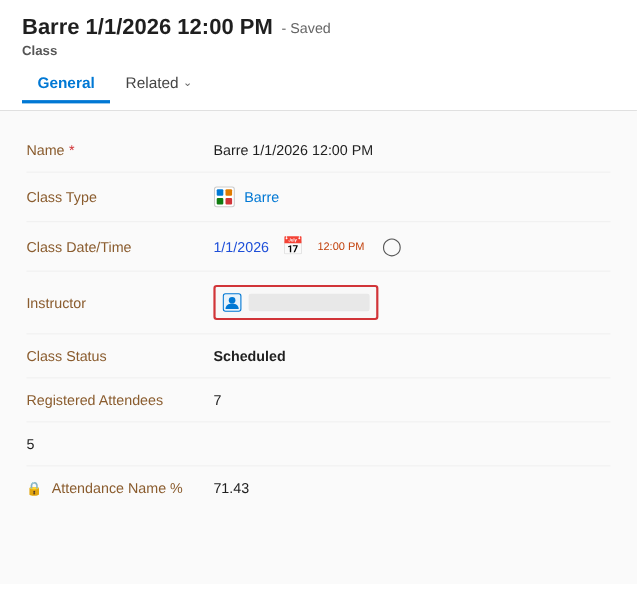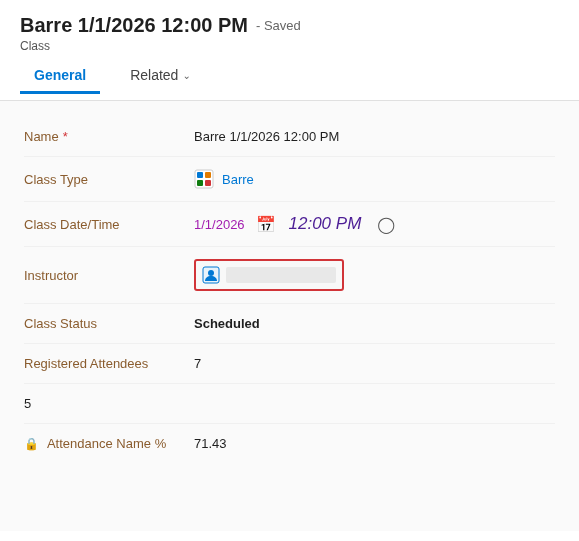--- a/index.html
+++ b/index.html
@@ -37,26 +37,27 @@
     .saved-badge {
       font-size: 13px;
       color: #666;
       font-weight: 400;
     }
 
     .page-subtitle {
       font-size: 12px;
       color: #555;
       margin-bottom: 8px;
+      font-weight: bold;
     }
 
     .tabs-row {
       display: flex;
       align-items: flex-end;
-      gap: 16px;
+      gap: 0;
       margin-top: 4px;
     }
 
     .tab {
       padding: 6px 14px 8px 14px;
       font-size: 14px;
       cursor: pointer;
       color: #444;
       border-bottom: 3px solid transparent;
       display: flex;
@@ -134,33 +135,32 @@
 
     .class-type-link {
       color: #0078d4;
       text-decoration: none;
       font-size: 13px;
       text-align: center;
     }
 
     .date-value {
       font-size: 13px;
-      color: #a21caf;
+      color: #1d4ed8;
     }
 
     .calendar-icon {
       color: #555;
       font-size: 16px;
       margin: 0 4px;
     }
 
     .time-value {
-      font-size: 17px;
-      color: #4c1d95;
-      font-style: italic;
+      font-size: 10px;
+      color: #c2410c;
     }
 
     .clock-icon {
       color: #555;
       font-size: 16px;
       margin-left: 8px;
     }
 
     .instructor-field {
       display: flex;

